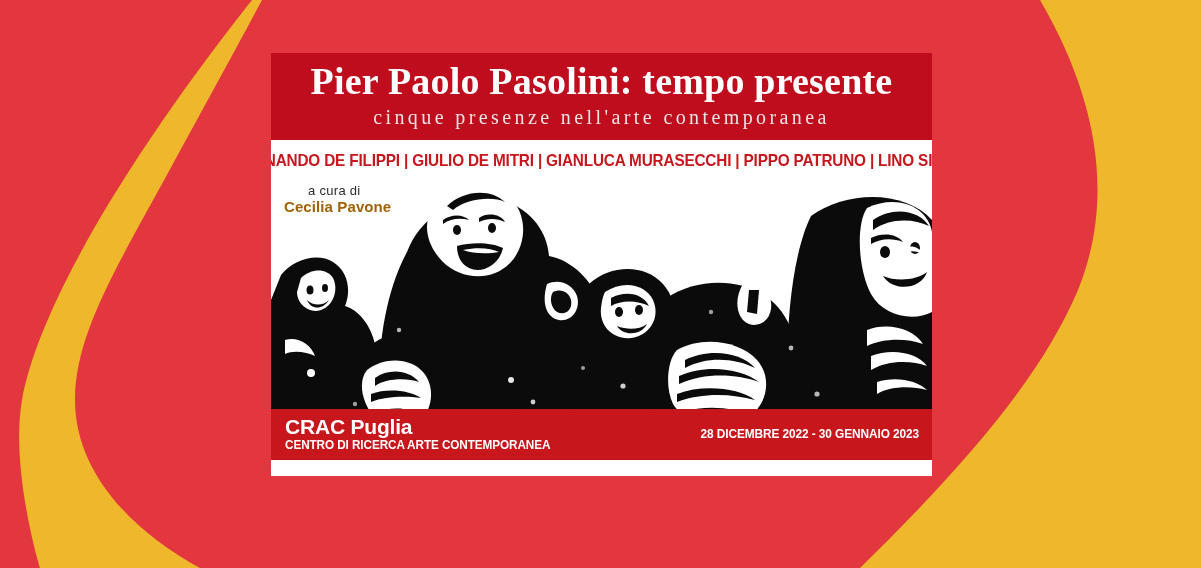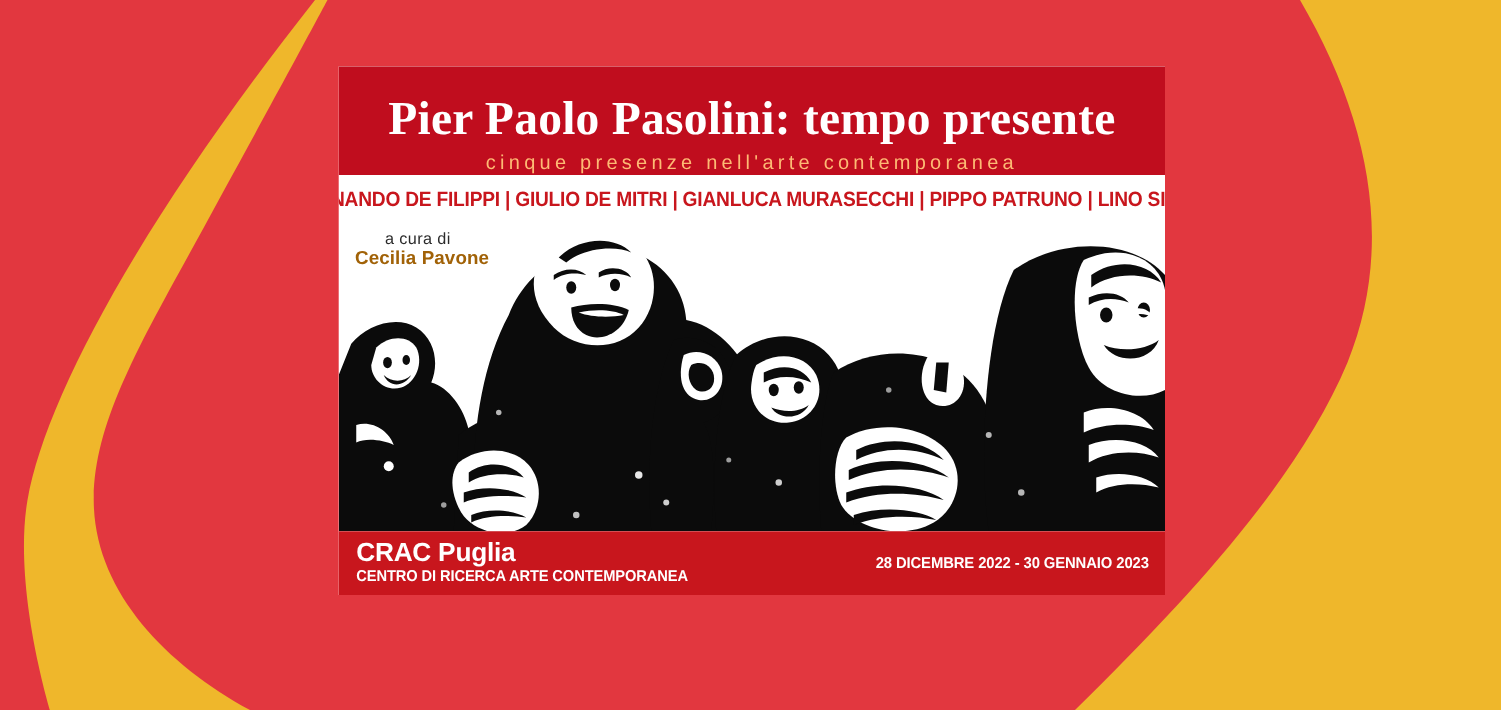--- a/index.html
+++ b/index.html
@@ -21,36 +21,36 @@
     width:661px; height:423px;
     background:#ffffff;
     overflow:hidden;
     z-index:5;
   }
 
   
   .header-band {
     background:#C00D1E;
     height:87px;
-    padding-top:17px;
+    padding-top:3px;
     text-align:center;
   }
   .poster-title {
     font-family:"Liberation Serif", serif;
     font-weight:bold;
     color:#ffffff;
     font-size:38px;
     line-height:50px;
     letter-spacing:0.2px;
     white-space:nowrap;
   }
   .poster-subtitle {
-    font-family:Liberation Sans, sans-serif;
-    color:#fdba74;
-    font-size:16px;
+    font-family:Liberation Serif, serif;
+    color:#e5e5e5;
+    font-size:20px;
     line-height:22px;
     letter-spacing:3.4px;
     white-space:nowrap;
   }
 
   
   .artists-row {
     height:40px;
     background:#ffffff;
     display:flex;
@@ -95,21 +95,21 @@
     font-size:15px;
     font-weight:bold;
     color:#a16207;
     font-family:"Liberation Sans", sans-serif;
     letter-spacing:0.1px;
   }
 
   
   .footer-band {
     position:absolute;
-    left:0; bottom:0;
+    left:0; bottom:16px;
     width:661px; height:51px;
     background:#C8161D;
     display:flex;
     align-items:center;
     justify-content:space-between;
     padding:0 13px 0 14px;
   }
   .footer-left, .footer-right { line-height:1.08; }
   .footer-right { text-align:right; }
   .venue-name {

